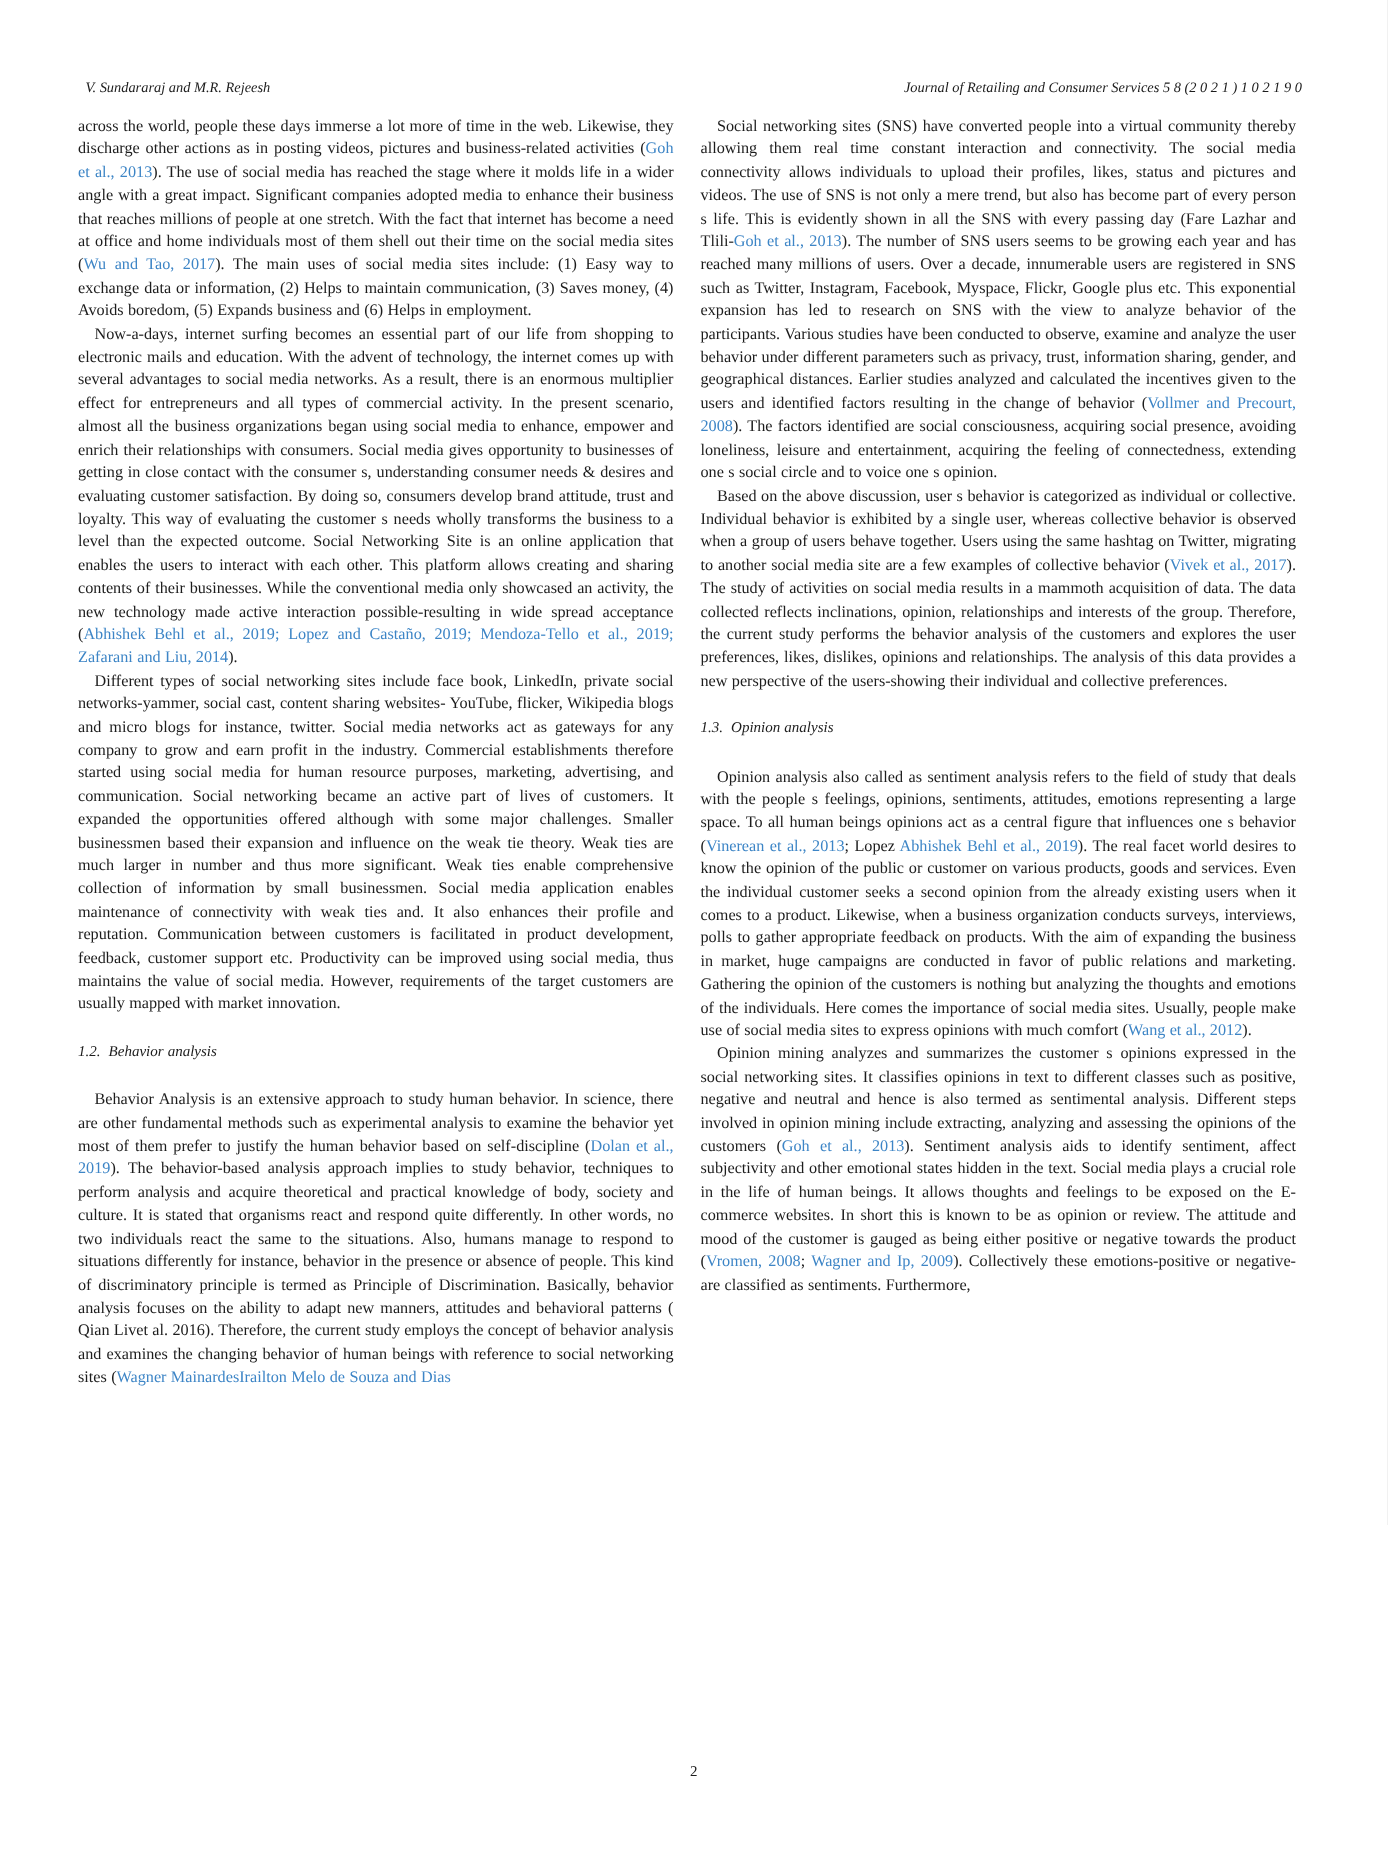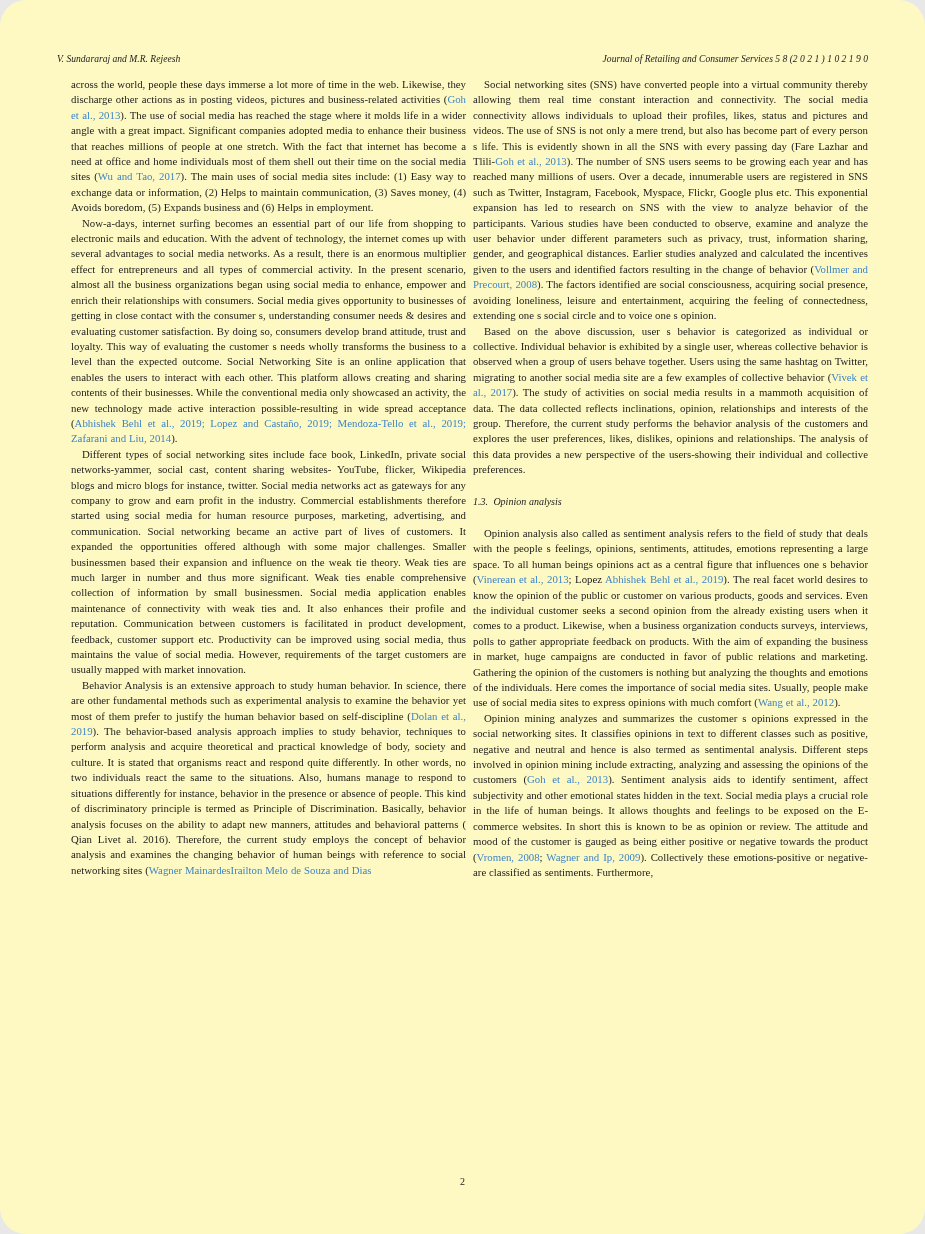--- a/index.html
+++ b/index.html
@@ -1,43 +1,42 @@
 <!DOCTYPE html>
 <html><head>
 <meta charset="utf-8">
 <style>
   html, body { margin: 0; padding: 0; background: #e8e8e8; }
   .page {
     position: relative;
     width: 925px;
     height: 1234px;
-    background: #fef9c3;
+    background: #ffffff;
     margin: 0 auto;
     overflow: hidden;
     font-family: "Liberation Serif", serif;
-    border-radius: 26px;
   }
   .header {
     position: absolute;
     top: 53px;
     left: 57px;
     right: 57px;
     display: flex;
     justify-content: space-between;
     font-style: italic;
     font-size: 9.6px;
     color: #1c1c1c;
   }
   .content {
     position: absolute;
     top: 77px;
-    left: 71px;
+    left: 52px;
     right: 57px;
     display: flex;
-    gap: 7px;
+    gap: 18px;
   }
   .column {
     width: 397px;
     text-align: justify;
     font-size: 10.8px;
     line-height: 15.4px;
     color: #1c1c1c;
     word-spacing: 0.2px;
   }
   .para { margin: 0; }
@@ -66,20 +65,21 @@
 <div class="page">
   <div class="header">
     <span>V. Sundararaj and M.R. Rejeesh</span>
     <span>Journal of Retailing and Consumer Services 5 8 (2 0 2 1 ) 1 0 2 1 9 0</span>
   </div>
   <div class="content">
     <div class="column">
         <p class="para"><span>across the world, people these days immerse a lot more of time in the web. Likewise, they discharge other actions as in posting videos, pictures and business-related activities (</span><span class="cite" style="color: rgb(61, 133, 198);">Goh et al., 2013</span><span>). The use of social media has reached the stage where it molds life in a wider angle with a great impact. Significant companies adopted media to enhance their business that reaches millions of people at one stretch. With the fact that internet has become a need at office and home individuals most of them shell out their time on the social media sites (</span><span class="cite" style="color: rgb(61, 133, 198);">Wu and Tao, 2017</span><span>). The main uses of social media sites include: (1) Easy way to exchange data or information, (2) Helps to maintain communication, (3) Saves money, (4) Avoids boredom, (5) Expands business and (6) Helps in employment.</span></p>
         <p class="para indent"><span>Now-a-days, internet surfing becomes an essential part of our life from shopping to electronic mails and education. With the advent of technology, the internet comes up with several advantages to social media networks. As a result, there is an enormous multiplier effect for entrepreneurs and all types of commercial activity. In the present scenario, almost all the business organizations began using social media to enhance, empower and enrich their relationships with consumers. Social media gives opportunity to businesses of getting in close contact with the consumer s, understanding consumer needs &amp; desires and evaluating customer satisfaction. By doing so, consumers develop brand attitude, trust and loyalty. This way of evaluating the customer s needs wholly transforms the business to a level than the expected outcome. Social Networking Site is an online application that enables the users to interact with each other. This platform allows creating and sharing contents of their businesses. While the conventional media only showcased an activity, the new technology made active interaction possible-resulting in wide spread acceptance (</span><span class="cite" style="color: rgb(61, 133, 198);">Abhishek Behl et al., 2019; Lopez and Castaño, 2019; Mendoza-Tello et al., 2019; Zafarani and Liu, 2014</span><span>).</span></p>
         <p class="para indent"><span>Different types of social networking sites include face book, LinkedIn, private social networks-yammer, social cast, content sharing websites- YouTube, flicker, Wikipedia blogs and micro blogs for instance, twitter. Social media networks act as gateways for any company to grow and earn profit in the industry. Commercial establishments therefore started using social media for human resource purposes, marketing, advertising, and communication. Social networking became an active part of lives of customers. It expanded the opportunities offered although with some major challenges. Smaller businessmen based their expansion and influence on the weak tie theory. Weak ties are much larger in number and thus more significant. Weak ties enable comprehensive collection of information by small businessmen. Social media application enables maintenance of connectivity with weak ties and. It also enhances their profile and reputation. Communication between customers is facilitated in product development, feedback, customer support etc. Productivity can be improved using social media, thus maintains the value of social media. However, requirements of the target customers are usually mapped with market innovation.</span></p>
+        <h2 class="section-heading">1.2.&nbsp; Behavior analysis</h2>
         <p class="para indent"><span>Behavior Analysis is an extensive approach to study human behavior. In science, there are other fundamental methods such as experimental analysis to examine the behavior yet most of them prefer to justify the human behavior based on self-discipline (</span><span class="cite" style="color: rgb(61, 133, 198);">Dolan et al., 2019</span><span>). The behavior-based analysis approach implies to study behavior, techniques to perform analysis and acquire theoretical and practical knowledge of body, society and culture. It is stated that organisms react and respond quite differently. In other words, no two individuals react the same to the situations. Also, humans manage to respond to situations differently for instance, behavior in the presence or absence of people. This kind of discriminatory principle is termed as Principle of Discrimination. Basically, behavior analysis focuses on the ability to adapt new manners, attitudes and behavioral patterns ( Qian Livet al. 2016). Therefore, the current study employs the concept of behavior analysis and examines the changing behavior of human beings with reference to social networking sites (</span><span class="cite" style="color: rgb(61, 133, 198);">Wagner MainardesIrailton Melo de Souza and Dias</span></p>
       </div>
     <div class="column">
         <p class="para indent"><span>Social networking sites (SNS) have converted people into a virtual community thereby allowing them real time constant interaction and connectivity. The social media connectivity allows individuals to upload their profiles, likes, status and pictures and videos. The use of SNS is not only a mere trend, but also has become part of every person s life. This is evidently shown in all the SNS with every passing day (Fare Lazhar and Tlili-</span><span class="cite" style="color: rgb(61, 133, 198);">Goh et al., 2013</span><span>). The number of SNS users seems to be growing each year and has reached many millions of users. Over a decade, innumerable users are registered in SNS such as Twitter, Instagram, Facebook, Myspace, Flickr, Google plus etc. This exponential expansion has led to research on SNS with the view to analyze behavior of the participants. Various studies have been conducted to observe, examine and analyze the user behavior under different parameters such as privacy, trust, information sharing, gender, and geographical distances. Earlier studies analyzed and calculated the incentives given to the users and identified factors resulting in the change of behavior (</span><span class="cite" style="color: rgb(61, 133, 198);">Vollmer and Precourt, 2008</span><span>). The factors identified are social consciousness, acquiring social presence, avoiding loneliness, leisure and entertainment, acquiring the feeling of connectedness, extending one s social circle and to voice one s opinion.</span></p>
         <p class="para indent"><span>Based on the above discussion, user s behavior is categorized as individual or collective. Individual behavior is exhibited by a single user, whereas collective behavior is observed when a group of users behave together. Users using the same hashtag on Twitter, migrating to another social media site are a few examples of collective behavior (</span><span class="cite" style="color: rgb(61, 133, 198);">Vivek et al., 2017</span><span>). The study of activities on social media results in a mammoth acquisition of data. The data collected reflects inclinations, opinion, relationships and interests of the group. Therefore, the current study performs the behavior analysis of the customers and explores the user preferences, likes, dislikes, opinions and relationships. The analysis of this data provides a new perspective of the users-showing their individual and collective preferences.</span></p>
         <h2 class="section-heading">1.3.&nbsp; Opinion analysis</h2>
         <p class="para indent"><span>Opinion analysis also called as sentiment analysis refers to the field of study that deals with the people s feelings, opinions, sentiments, attitudes, emotions representing a large space. To all human beings opinions act as a central figure that influences one s behavior (</span><span class="cite" style="color: rgb(61, 133, 198);">Vinerean et al., 2013</span><span>; Lopez </span><span class="cite" style="color: rgb(61, 133, 198);">Abhishek Behl et al., 2019</span><span>). The real facet world desires to know the opinion of the public or customer on various products, goods and services. Even the individual customer seeks a second opinion from the already existing users when it comes to a product. Likewise, when a business organization conducts surveys, interviews, polls to gather appropriate feedback on products. With the aim of expanding the business in market, huge campaigns are conducted in favor of public relations and marketing. Gathering the opinion of the customers is nothing but analyzing the thoughts and emotions of the individuals. Here comes the importance of social media sites. Usually, people make use of social media sites to express opinions with much comfort (</span><span class="cite" style="color: rgb(61, 133, 198);">Wang et al., 2012</span><span>).</span></p>
         <p class="para indent"><span>Opinion mining analyzes and summarizes the customer s opinions expressed in the social networking sites. It classifies opinions in text to different classes such as positive, negative and neutral and hence is also termed as sentimental analysis. Different steps involved in opinion mining include extracting, analyzing and assessing the opinions of the customers (</span><span class="cite" style="color: rgb(61, 133, 198);">Goh et al., 2013</span><span>). Sentiment analysis aids to identify sentiment, affect subjectivity and other emotional states hidden in the text. Social media plays a crucial role in the life of human beings. It allows thoughts and feelings to be exposed on the E-commerce websites. In short this is known to be as opinion or review. The attitude and mood of the customer is gauged as being either positive or negative towards the product (</span><span class="cite" style="color: rgb(61, 133, 198);">Vromen, 2008</span><span>; </span><span class="cite" style="color: rgb(61, 133, 198);">Wagner and Ip, 2009</span><span>). Collectively these emotions-positive or negative-are classified as sentiments. Furthermore,</span></p>
       </div>
   </div>

